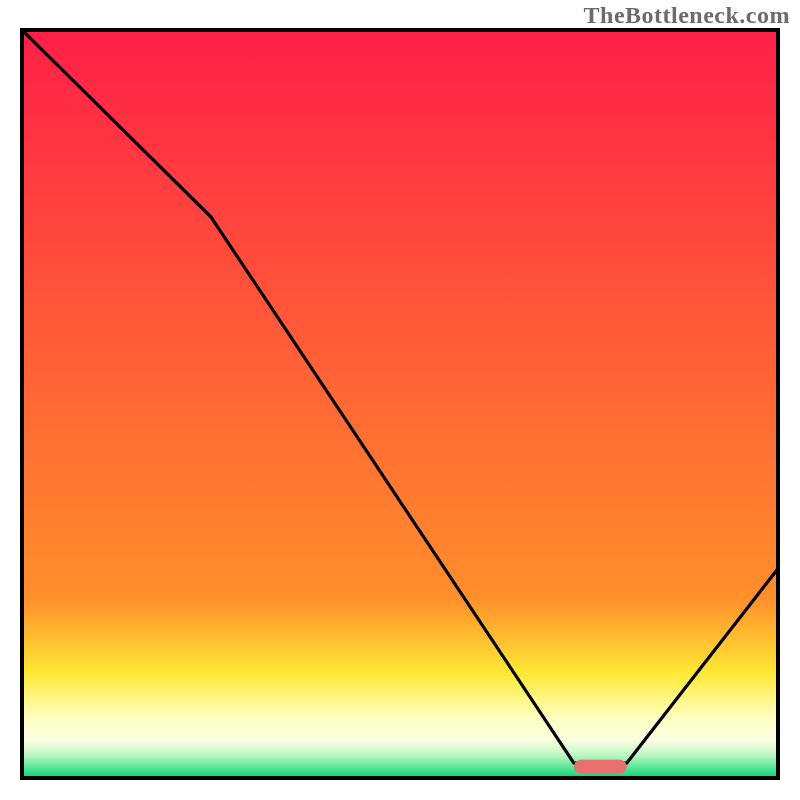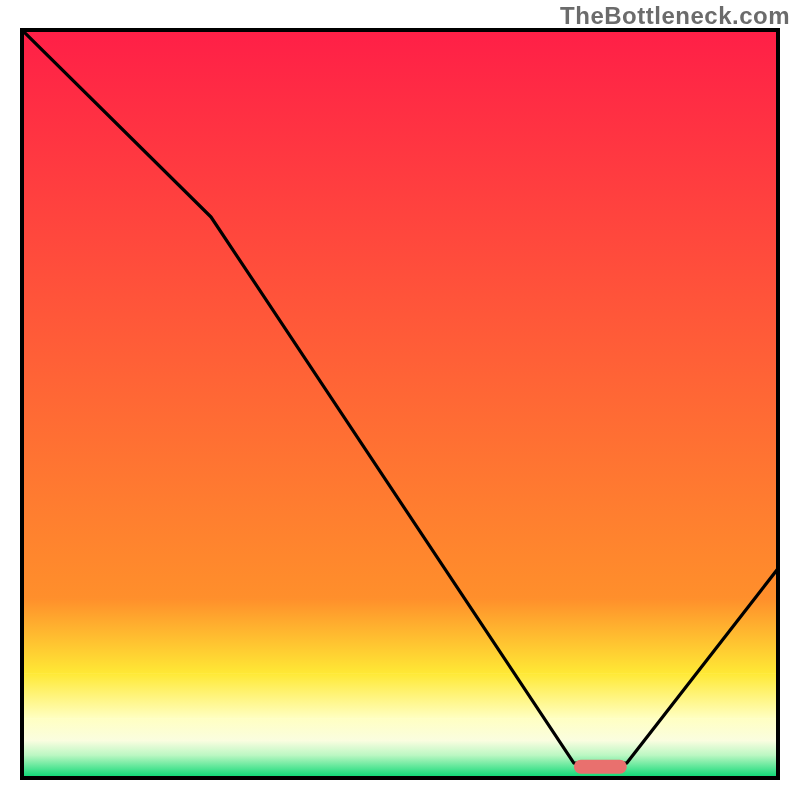--- a/index.html
+++ b/index.html
@@ -9,20 +9,21 @@
     width: 800px;
     height: 800px;
     overflow: hidden;
     font-family: Arial, Helvetica, sans-serif;
   }
   .stage {
     position: relative;
     width: 800px;
     height: 800px;
     background: #fff;
+    font-family: Liberation Serif, serif;
   }
   .watermark {
     position: absolute;
     top: 2px;
     right: 10px;
     font-size: 24px;
     font-weight: bold;
     color: #6b6b6b;
     letter-spacing: 0.5px;
   }

